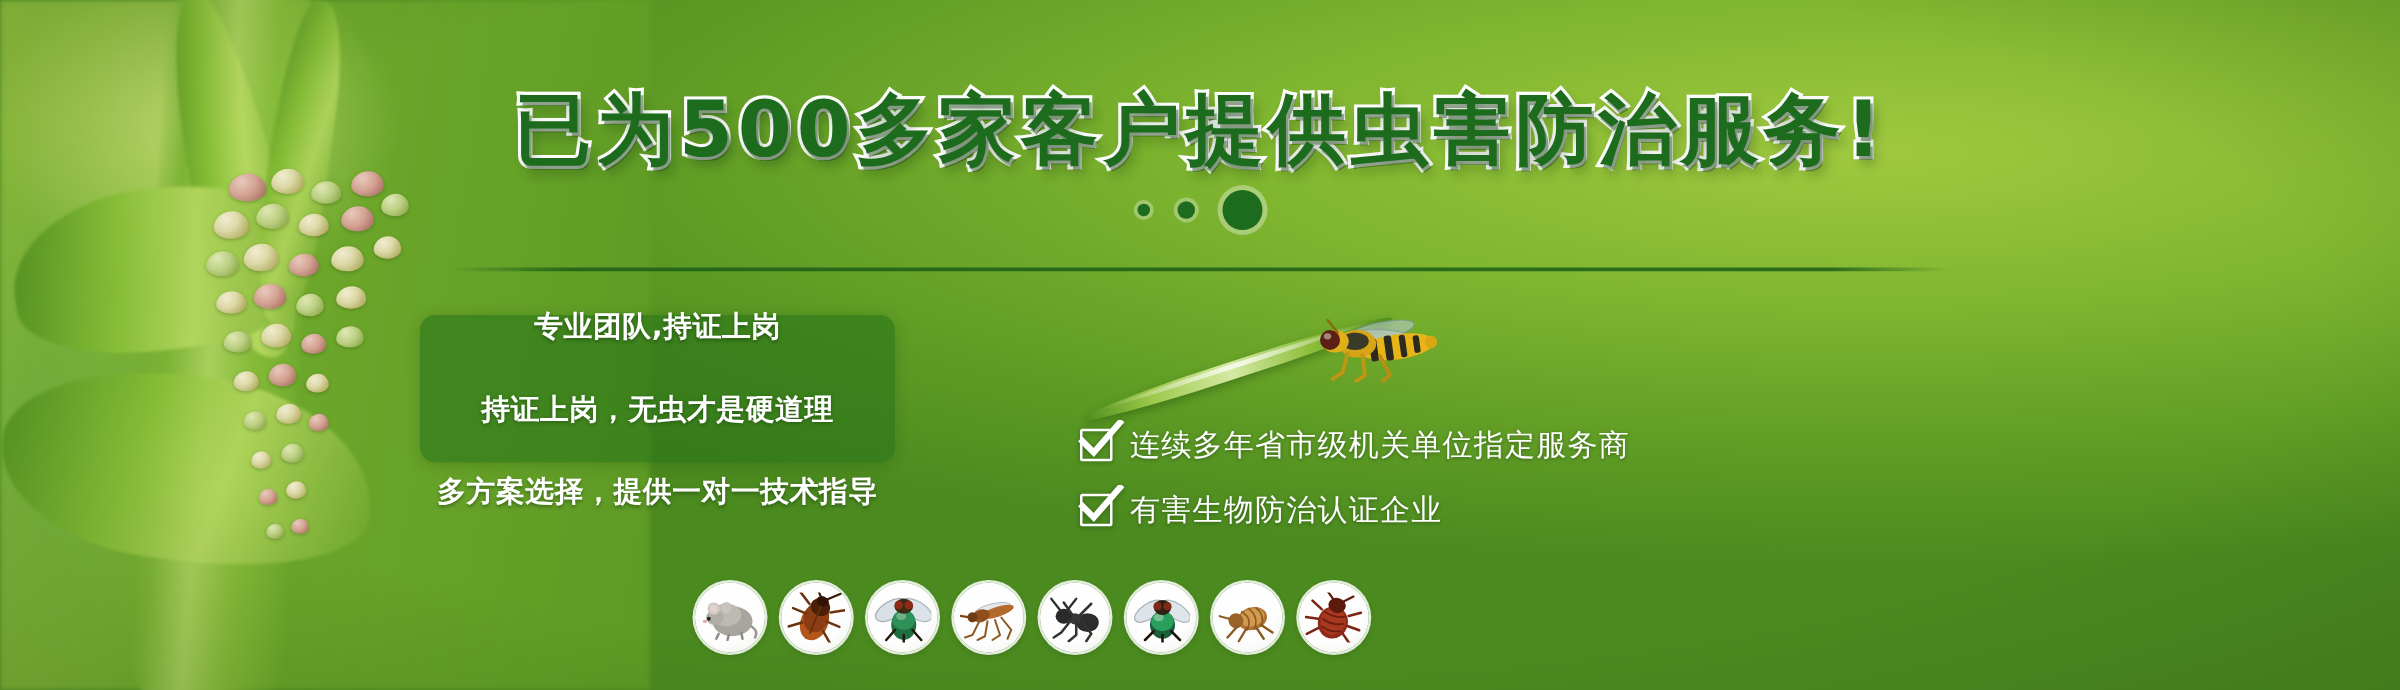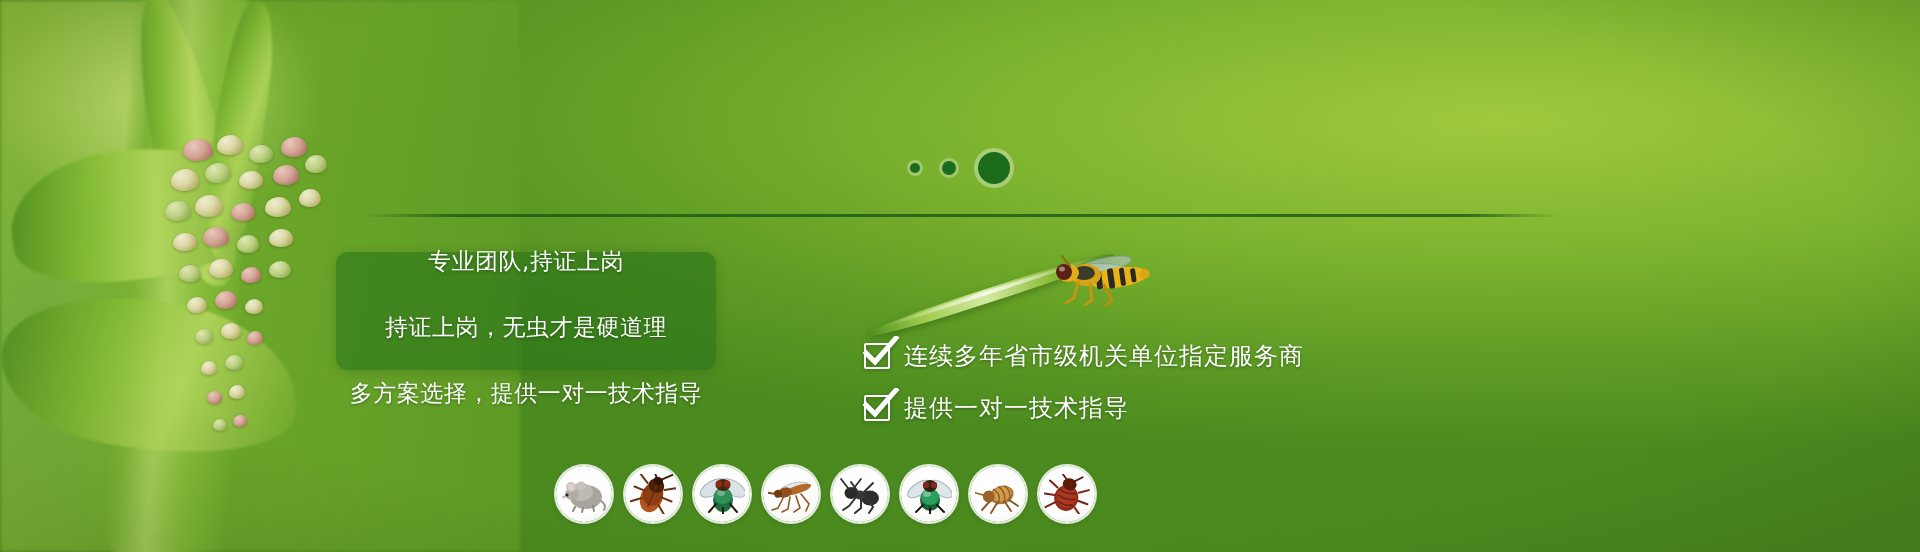--- a/index.html
+++ b/index.html
@@ -112,21 +112,21 @@
     box-shadow:0 2px 12px rgba(10,40,5,.18);
   }
   .panel-lines {
     position:absolute; left:336px; top:252px; width:380px; height:118px;
     display:flex; flex-direction:column; justify-content:center; align-items:center;
     gap:3px;
   }
   .panel-line {
     color:#ffffff;
     font-family:"DejaVu Sans","Liberation Sans",sans-serif;
-    font-weight:normal;
+    font-weight:bold;
     white-space:nowrap;
     text-shadow:0 1px 3px rgba(10,40,5,.45);
     letter-spacing:.5px;
     margin-top:32px;
   }
   .pl1 { font-size:23px; }
   .pl2 { font-size:23px; }
   .pl3 { font-size:23px; }
 
   
@@ -229,20 +229,23 @@
       <div class="bud" style="left: 36px; top: 226px; width: 16px; height: 14px;"></div>
       <div class="bud grn" style="left: 60px; top: 220px; width: 18px; height: 15px;"></div>
       <div class="bud pink" style="left: 42px; top: 256px; width: 15px; height: 13px;"></div>
       <div class="bud" style="left: 64px; top: 250px; width: 16px; height: 14px;"></div>
       <div class="bud grn" style="left: 48px; top: 284px; width: 14px; height: 12px;"></div>
       <div class="bud pink" style="left: 68px; top: 280px; width: 14px; height: 12px;"></div>
     </div>
 
   <div class="bg-vign"></div>
 
+  <div class="headline-wrap">
+    <div class="headline">已为500多家客户提供虫害防治服务!</div>
+  </div>
 
   <div class="dots">
     <span class="dot s"></span>
     <span class="dot m"></span>
     <span class="dot l"></span>
   </div>
 
   <div class="rule"></div>
 
   <div class="panel"></div>
@@ -292,21 +295,21 @@
       </span>
       <span class="check-text">连续多年省市级机关单位指定服务商</span>
     </div>
 
     <div class="check-row">
       <span class="cbox">
         <svg width="38" height="34" viewBox="0 0 38 34">
           <path d="M4 17 L13 26 L34 2" stroke="#ffffff" stroke-width="5" fill="none" stroke-linecap="square"></path>
         </svg>
       </span>
-      <span class="check-text">提供一对一技术指导</span>
+      <span class="check-text">有害生物防治认证企业</span>
     </div>
 
   </div>
 
   <div class="pests">
 
     <div class="pest" title="鼠">
       <svg width="46" height="38" viewBox="0 0 46 38">
         <ellipse cx="25" cy="22" rx="16" ry="12" fill="#a8a49e"></ellipse>
         <ellipse cx="20" cy="17" rx="12" ry="9" fill="#bdb9b3"></ellipse>

